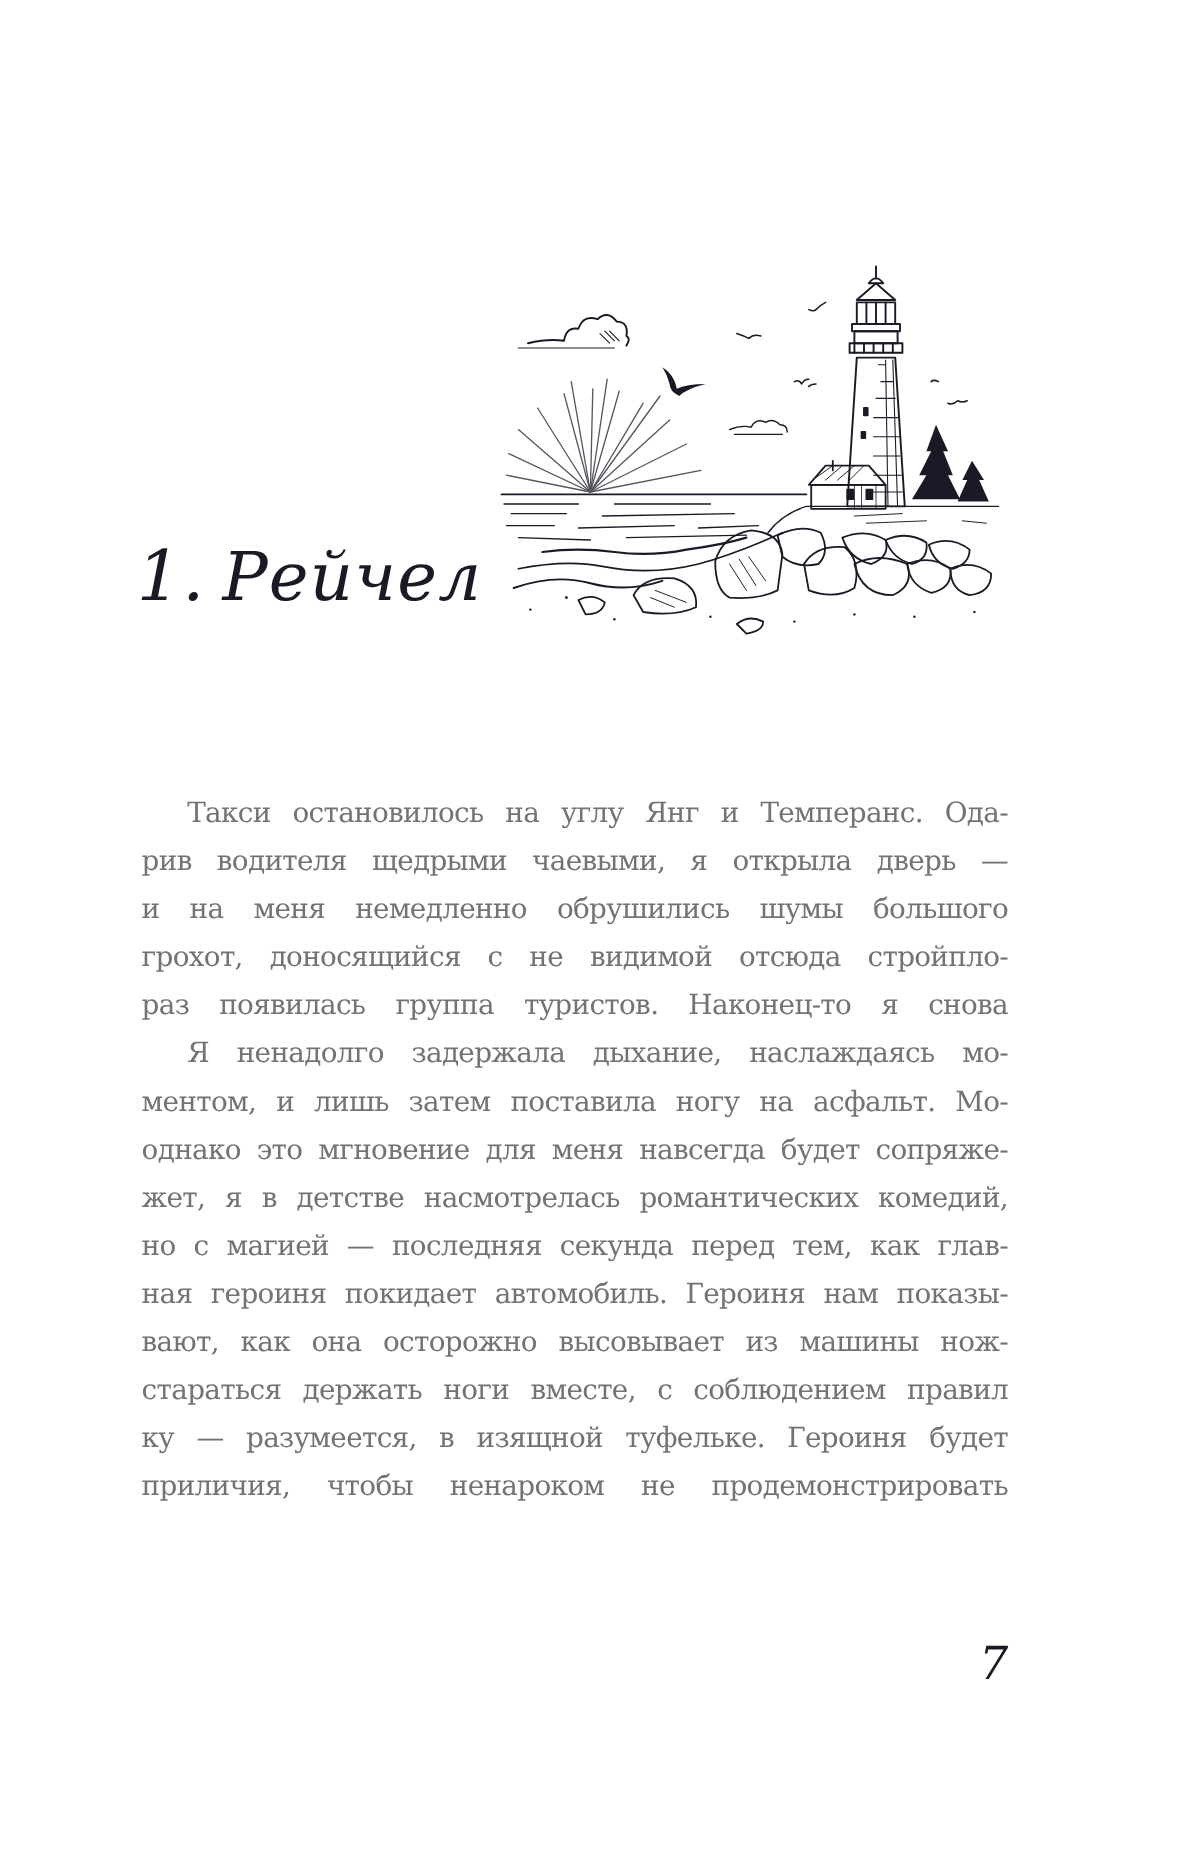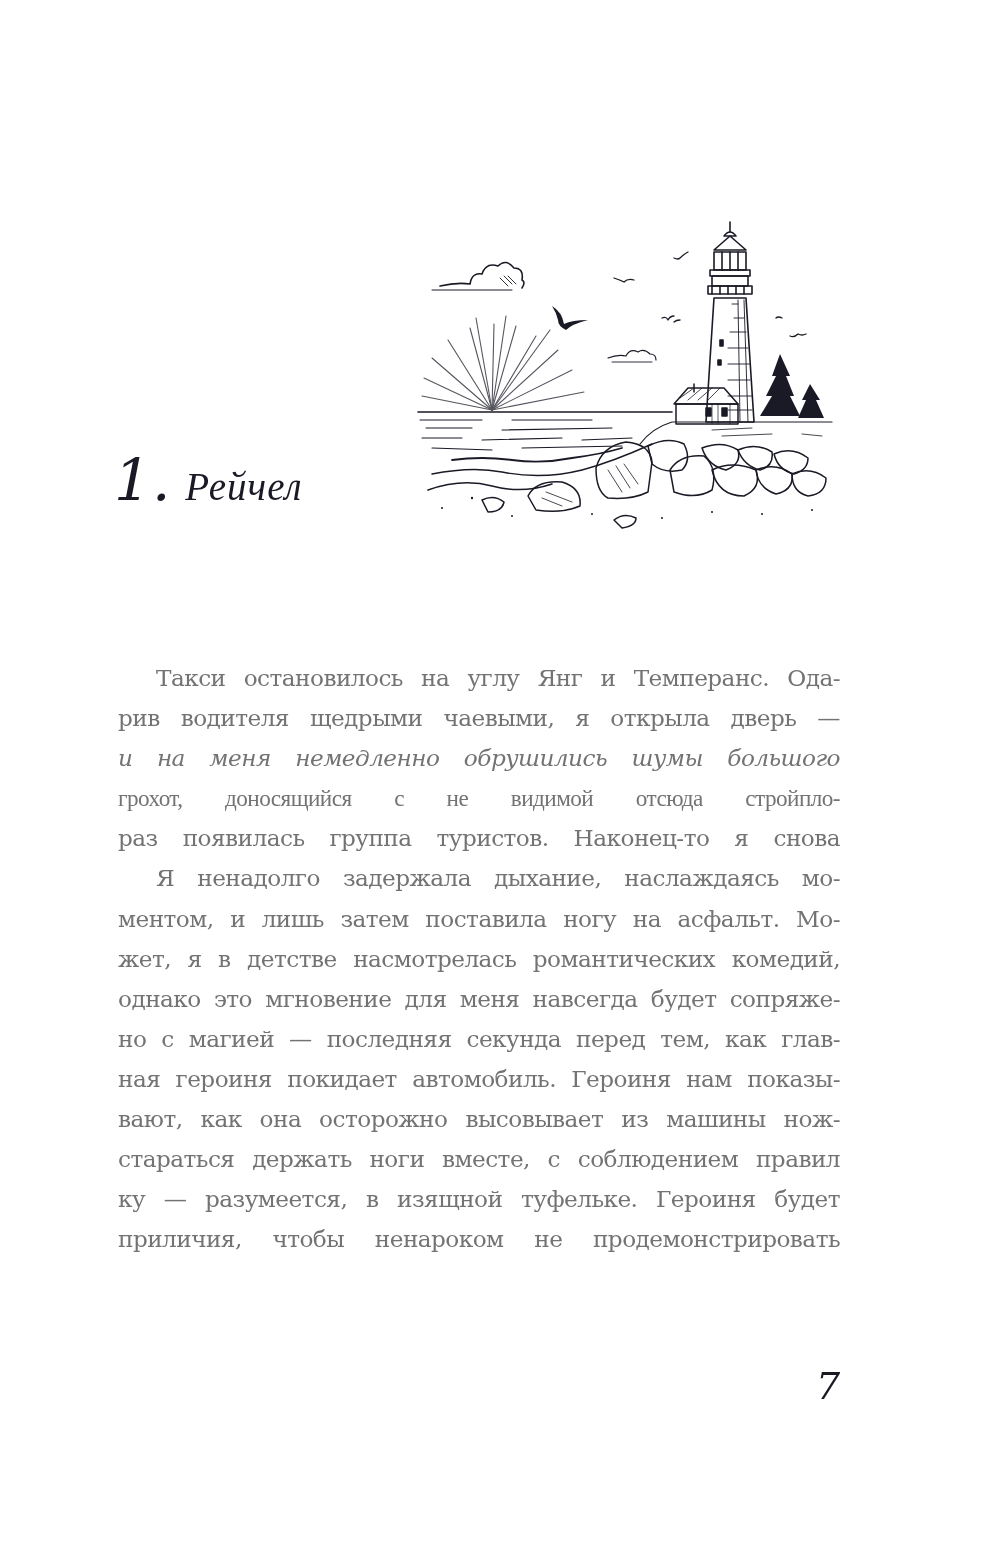--- a/index.html
+++ b/index.html
@@ -33,21 +33,21 @@
       top: 440px;
       font-family: "DejaVu Serif", serif;
       font-style: italic;
       font-size: 58px;
       line-height: 80px;
       color: #1a1a26;
       letter-spacing: 1px;
       white-space: nowrap;
     }
     .chapter-title .num { margin-right: 14px; }
-    .chapter-title .name { font-size: 39px; font-family: Liberation Serif, serif; }
+    .chapter-title .name { font-size: 56px; }
     .body-text {
       position: absolute;
       left: 118px;
       top: 658px;
       width: 722px;
       font-family: "DejaVu Serif", serif;
       font-size: 23.2px;
       color: #737373;
     }
     .line {
@@ -202,29 +202,29 @@
   </svg>
 
   <div class="chapter-title">
     <span class="num">1.</span><span class="name">Рейчел</span>
   </div>
 
   <div class="body-text">
     <div>
       <span class="line indent" style="white-space: nowrap;">Такси остановилось на углу Янг и Темперанс. Ода-</span>
       <span class="line" style="white-space: nowrap;">рив водителя щедрыми чаевыми, я открыла дверь —</span>
-      <span class="line" style="white-space: nowrap; font-style: italic;">и на меня немедленно обрушились шумы большого</span>
-      <span class="line" style="white-space: nowrap; font-family: Liberation Serif, serif;">грохот, доносящийся с не видимой отсюда стройпло-</span>
+      <span class="line" style="white-space: nowrap;">и на меня немедленно обрушились шумы большого</span>
+      <span class="line" style="white-space: nowrap;">грохот, доносящийся с не видимой отсюда стройпло-</span>
       <span class="line" style="white-space: nowrap;">раз появилась группа туристов. Наконец-то я снова</span>
     </div>
     <div>
       <span class="line indent" style="white-space: nowrap;">Я ненадолго задержала дыхание, наслаждаясь мо-</span>
       <span class="line" style="white-space: nowrap;">ментом, и лишь затем поставила ногу на асфальт. Мо-</span>
+      <span class="line" style="white-space: nowrap;">однако это мгновение для меня навсегда будет сопряже-</span>
       <span class="line" style="white-space: nowrap;">жет, я в детстве насмотрелась романтических комедий,</span>
-      <span class="line" style="white-space: nowrap;">однако это мгновение для меня навсегда будет сопряже-</span>
       <span class="line" style="white-space: nowrap;">но с магией — последняя секунда перед тем, как глав-</span>
       <span class="line" style="white-space: nowrap;">ная героиня покидает автомобиль. Героиня нам показы-</span>
       <span class="line" style="white-space: nowrap;">вают, как она осторожно высовывает из машины нож-</span>
       <span class="line" style="white-space: nowrap;">стараться держать ноги вместе, с соблюдением правил</span>
       <span class="line" style="white-space: nowrap;">ку — разумеется, в изящной туфельке. Героиня будет</span>
       <span class="line" style="white-space: nowrap;">приличия, чтобы ненароком не продемонстрировать</span>
     </div>
   </div>
 
   <div class="page-number">7</div>

